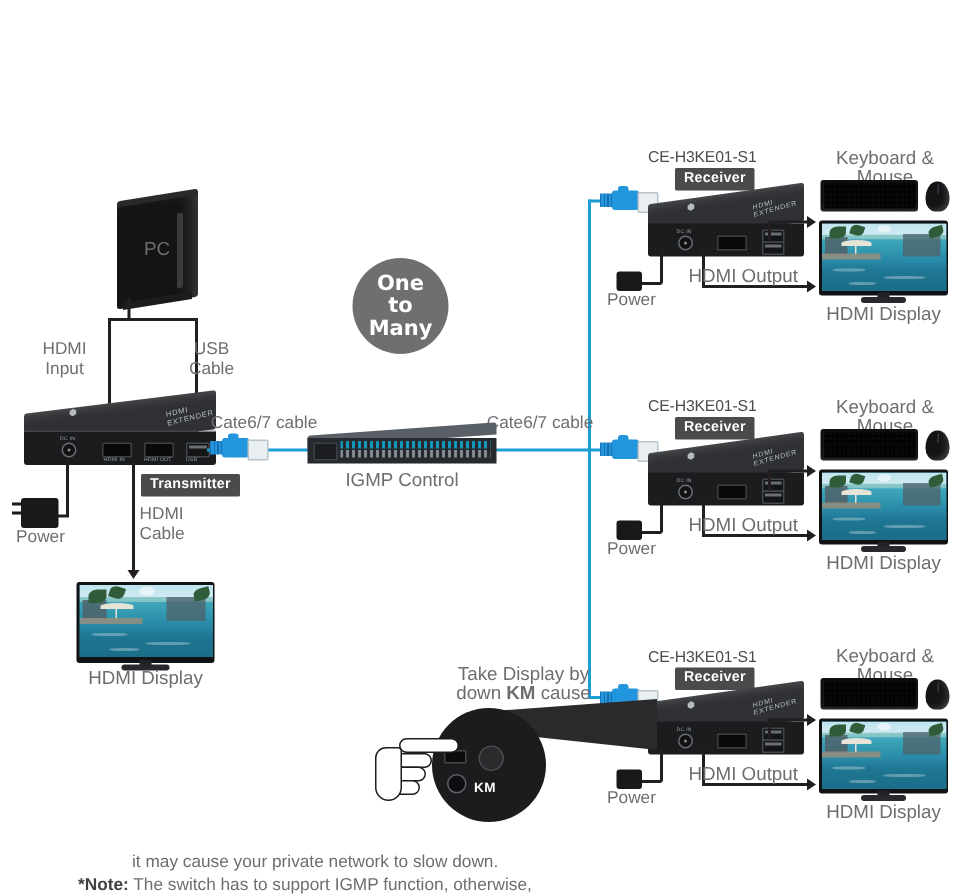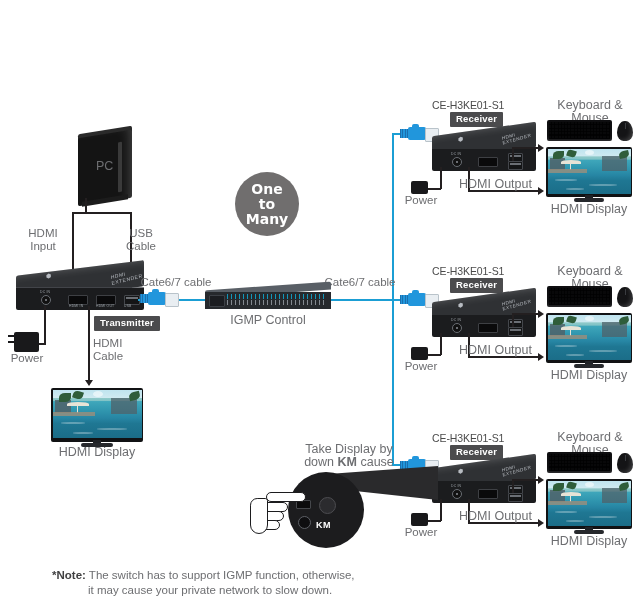--- a/index.html
+++ b/index.html
@@ -491,17 +491,17 @@
       <div class="fing" style="left:-8px;top:23px;width:22px;height:8px;border-radius:5px;"></div>
       <div class="fing" style="left:-10px;top:32px;width:20px;height:8px;border-radius:5px;"></div>
       <div class="palm" style="left:-18px;top:10px;width:16px;height:34px;"></div>
     </div>
 
     <div class="lbl big" style="left:284px;top:443px;width:130px;text-align:center;">Take Display by</div>
     <div class="lbl big" style="left:284px;top:456px;width:130px;text-align:center;"><span>down </span><b>KM</b><span> cause</span></div>
   </div>
 
   <div id="note" style="left:52px;top:568px;width:420px;">
+    <div style="padding-left:36px;" class="nowrap">it may cause your private network to slow down.</div>
     <div class="nowrap"><b>*Note:</b><span> The switch has to support IGMP function, otherwise,</span></div>
-    <div style="padding-left:36px;" class="nowrap">it may cause your private network to slow down.</div>
   </div>
 
 </div>
 
 </body></html>

